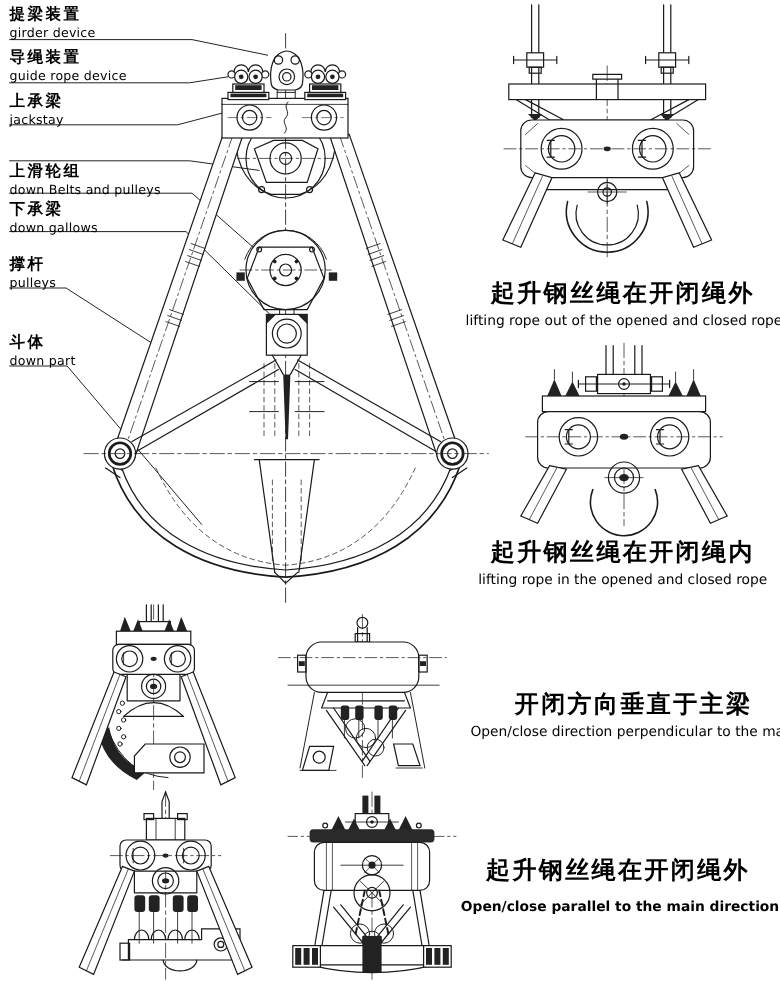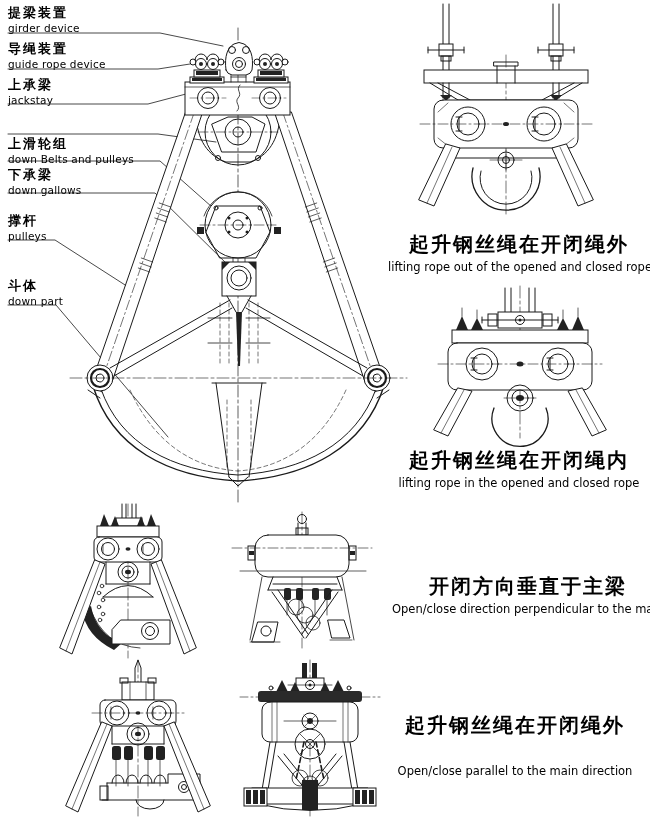--- a/index.html
+++ b/index.html
@@ -5,21 +5,21 @@
   html,body{margin:0;padding:0;background:#fff;}
   .page{position:relative;width:650px;height:818px;background:#ffffff;overflow:hidden;
         font-family:"DejaVu Sans","Liberation Sans",sans-serif;color:#000000;}
   svg{position:absolute;left:0;top:0;}
   .part-label{position:absolute;line-height:1.05;}
   .part-label .cn{font-size:13px;font-weight:bold;letter-spacing:2px;white-space:nowrap;}
   .part-label .en{font-size:10.5px;letter-spacing:0.2px;white-space:nowrap;margin-top:3px;}
   .caption{position:absolute;text-align:center;}
   .caption .cn{font-size:20px;font-weight:bold;letter-spacing:2px;white-space:nowrap;}
   .caption .en{font-size:11.5px;letter-spacing:0px;white-space:nowrap;margin-top:2px;}
-  .caption.gap .en{margin-top:25px;}
+  .caption.gap .en{margin-top:9px;font-weight:bold;}
 </style>
 </head>
 <body>
 
 <div class="page">
 
 <svg width="650" height="818" viewBox="0 0 650 818" fill="none" stroke="#1a1a1a" stroke-width="1" stroke-linecap="round">
 
   <g stroke-width="0.8">
     <path d="M8,33 H160 L223,46"></path>

